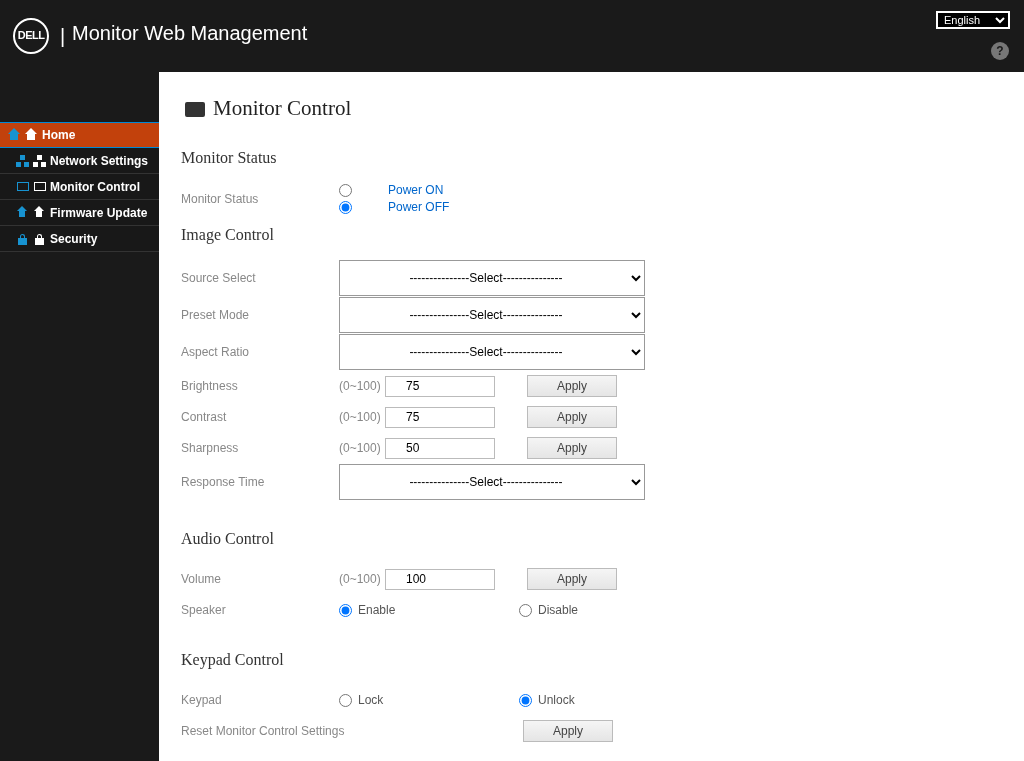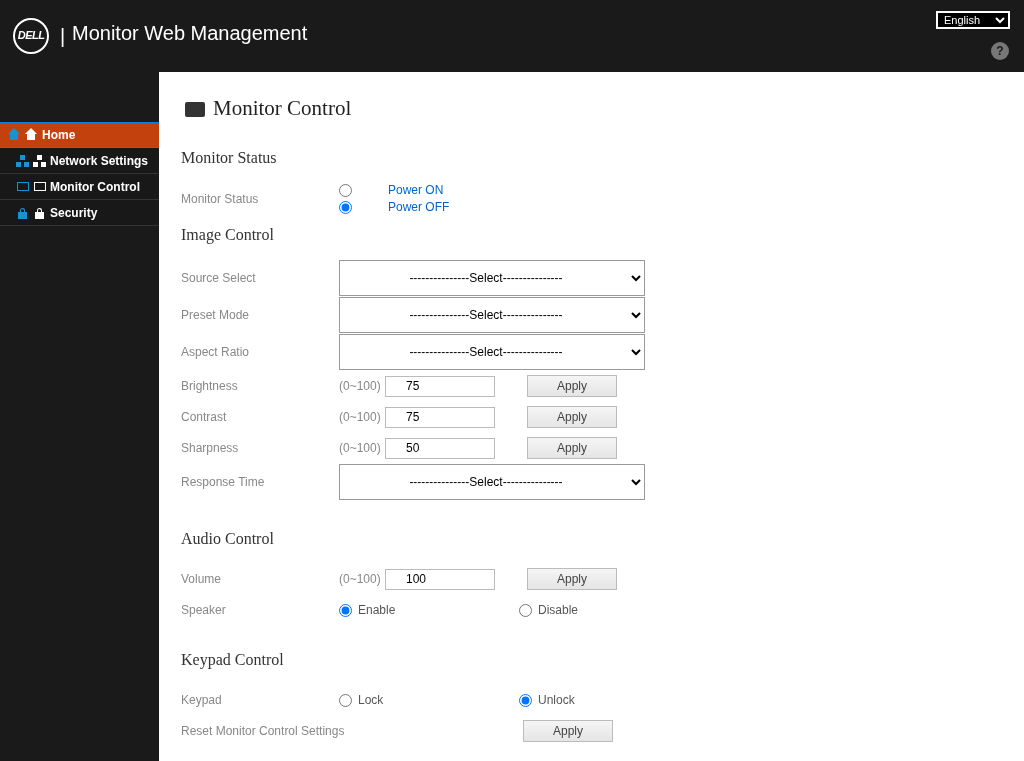--- a/index.html
+++ b/index.html
@@ -25,21 +25,20 @@
     width: 36px;
     height: 36px;
     border: 2px solid #fff;
     border-radius: 50%;
     display: flex;
     align-items: center;
     justify-content: center;
     font-size: 10px;
     font-weight: bold;
     letter-spacing: -0.5px;
-    font-style: italic;
   }
   .dell-logo span { transform: scaleX(1.1) translateY(-1px); }
   .header-divider {
     position: absolute;
     left: 60px;
     top: 25px;
     color: #fff;
     font-size: 20px;
     font-weight: 300;
   }
@@ -298,20 +297,25 @@
   </div>
   <div class="nav-item">
     <span class="ico network blue"></span>
     <span class="ico network white"></span>
     <span>Network Settings</span>
   </div>
   <div class="nav-item">
     <span class="ico monitor blue"></span>
     <span class="ico monitor white"></span>
     <span>Monitor Control</span>
+  </div>
+  <div class="nav-item">
+    <span class="ico upload blue"></span>
+    <span class="ico upload white"></span>
+    <span>Firmware Update</span>
   </div>
   <div class="nav-item">
     <span class="ico lock blue"></span>
     <span class="ico lock white"></span>
     <span>Security</span>
   </div>
 </div>
 
 <div class="main">
 

